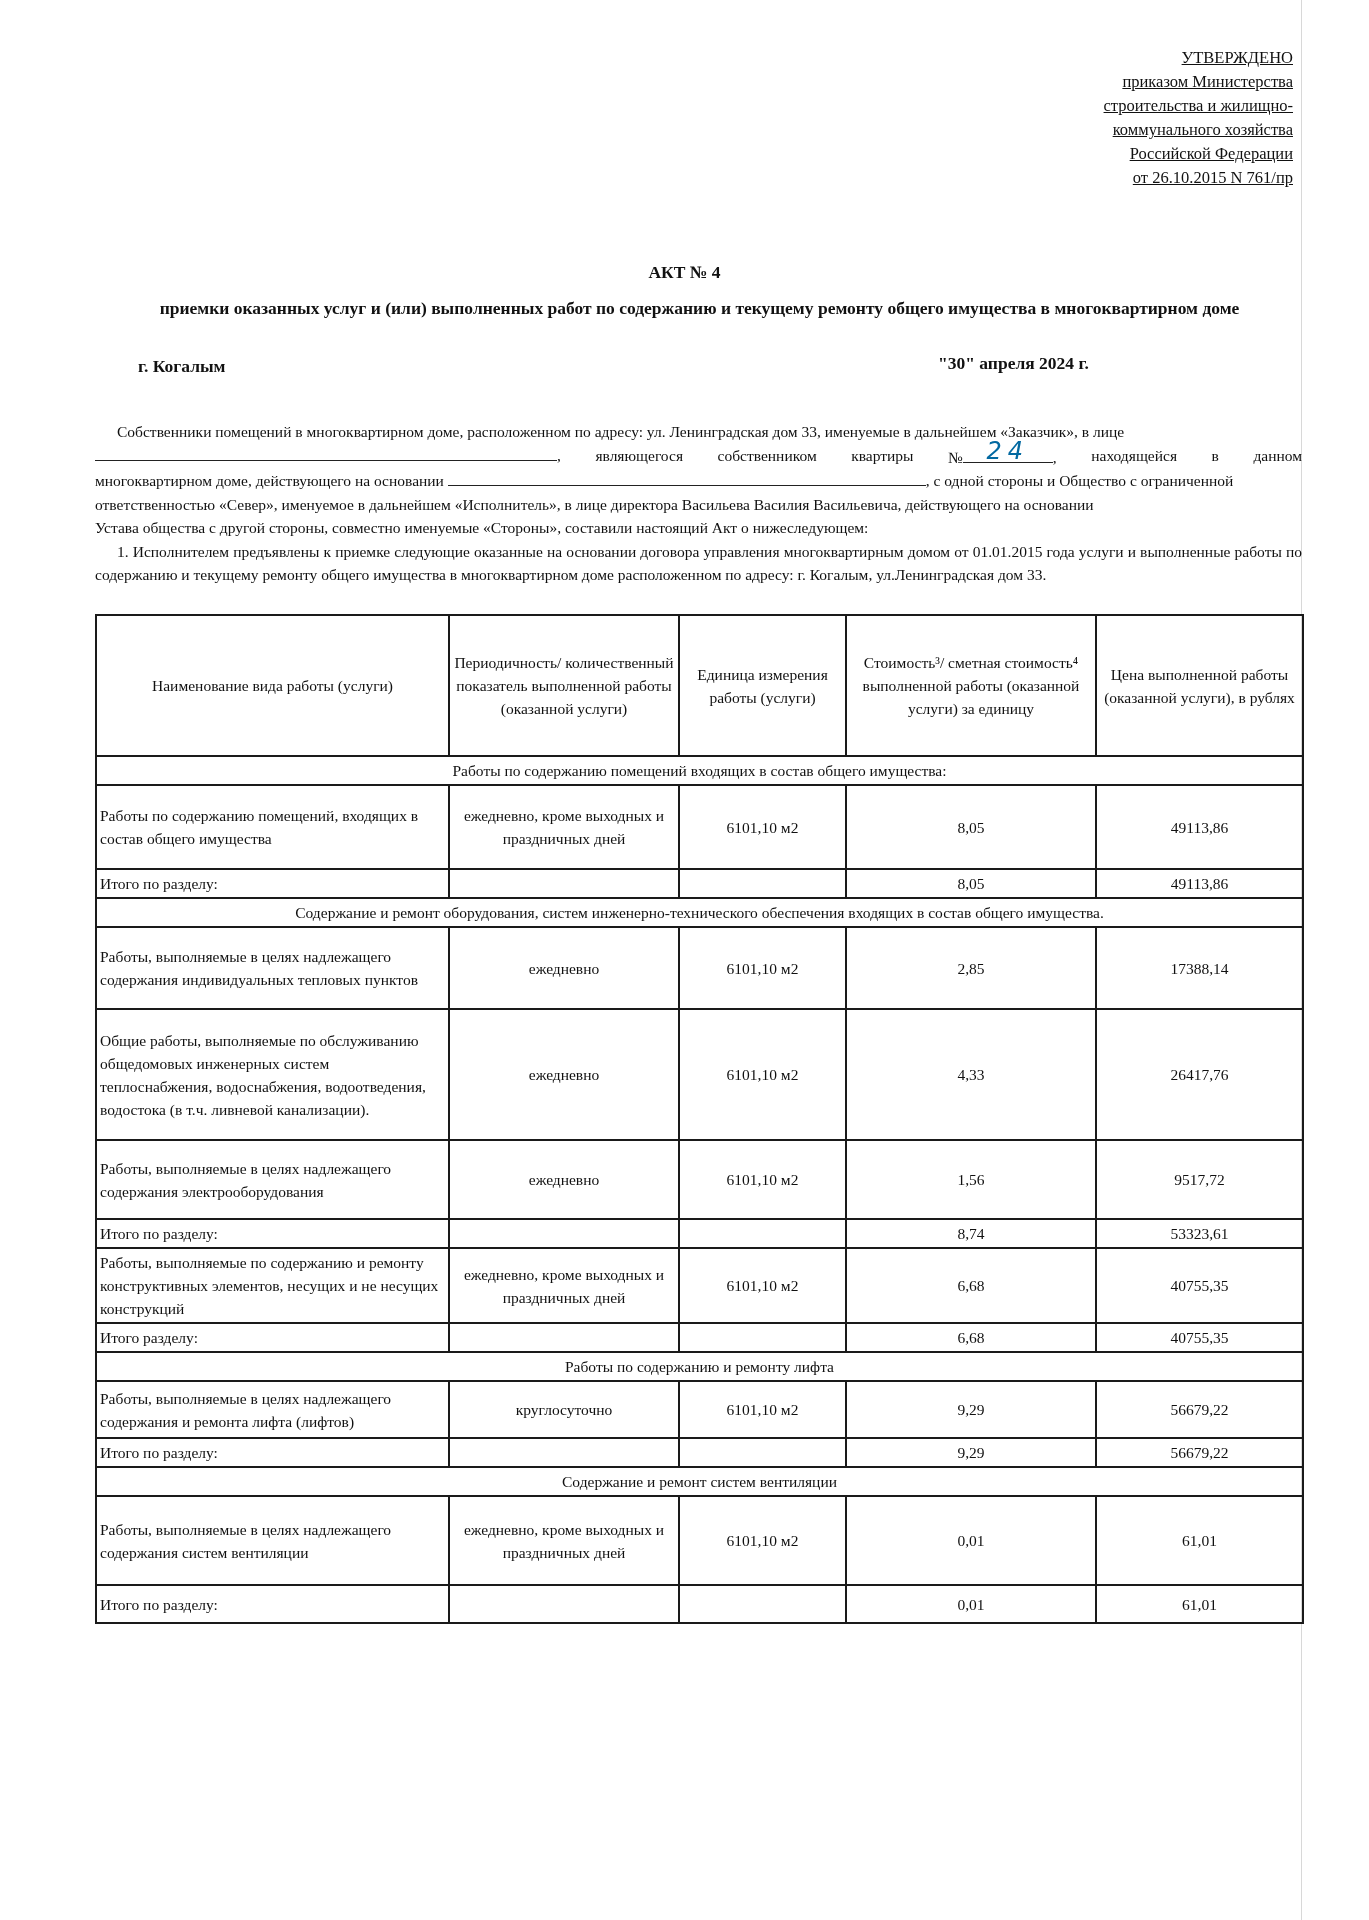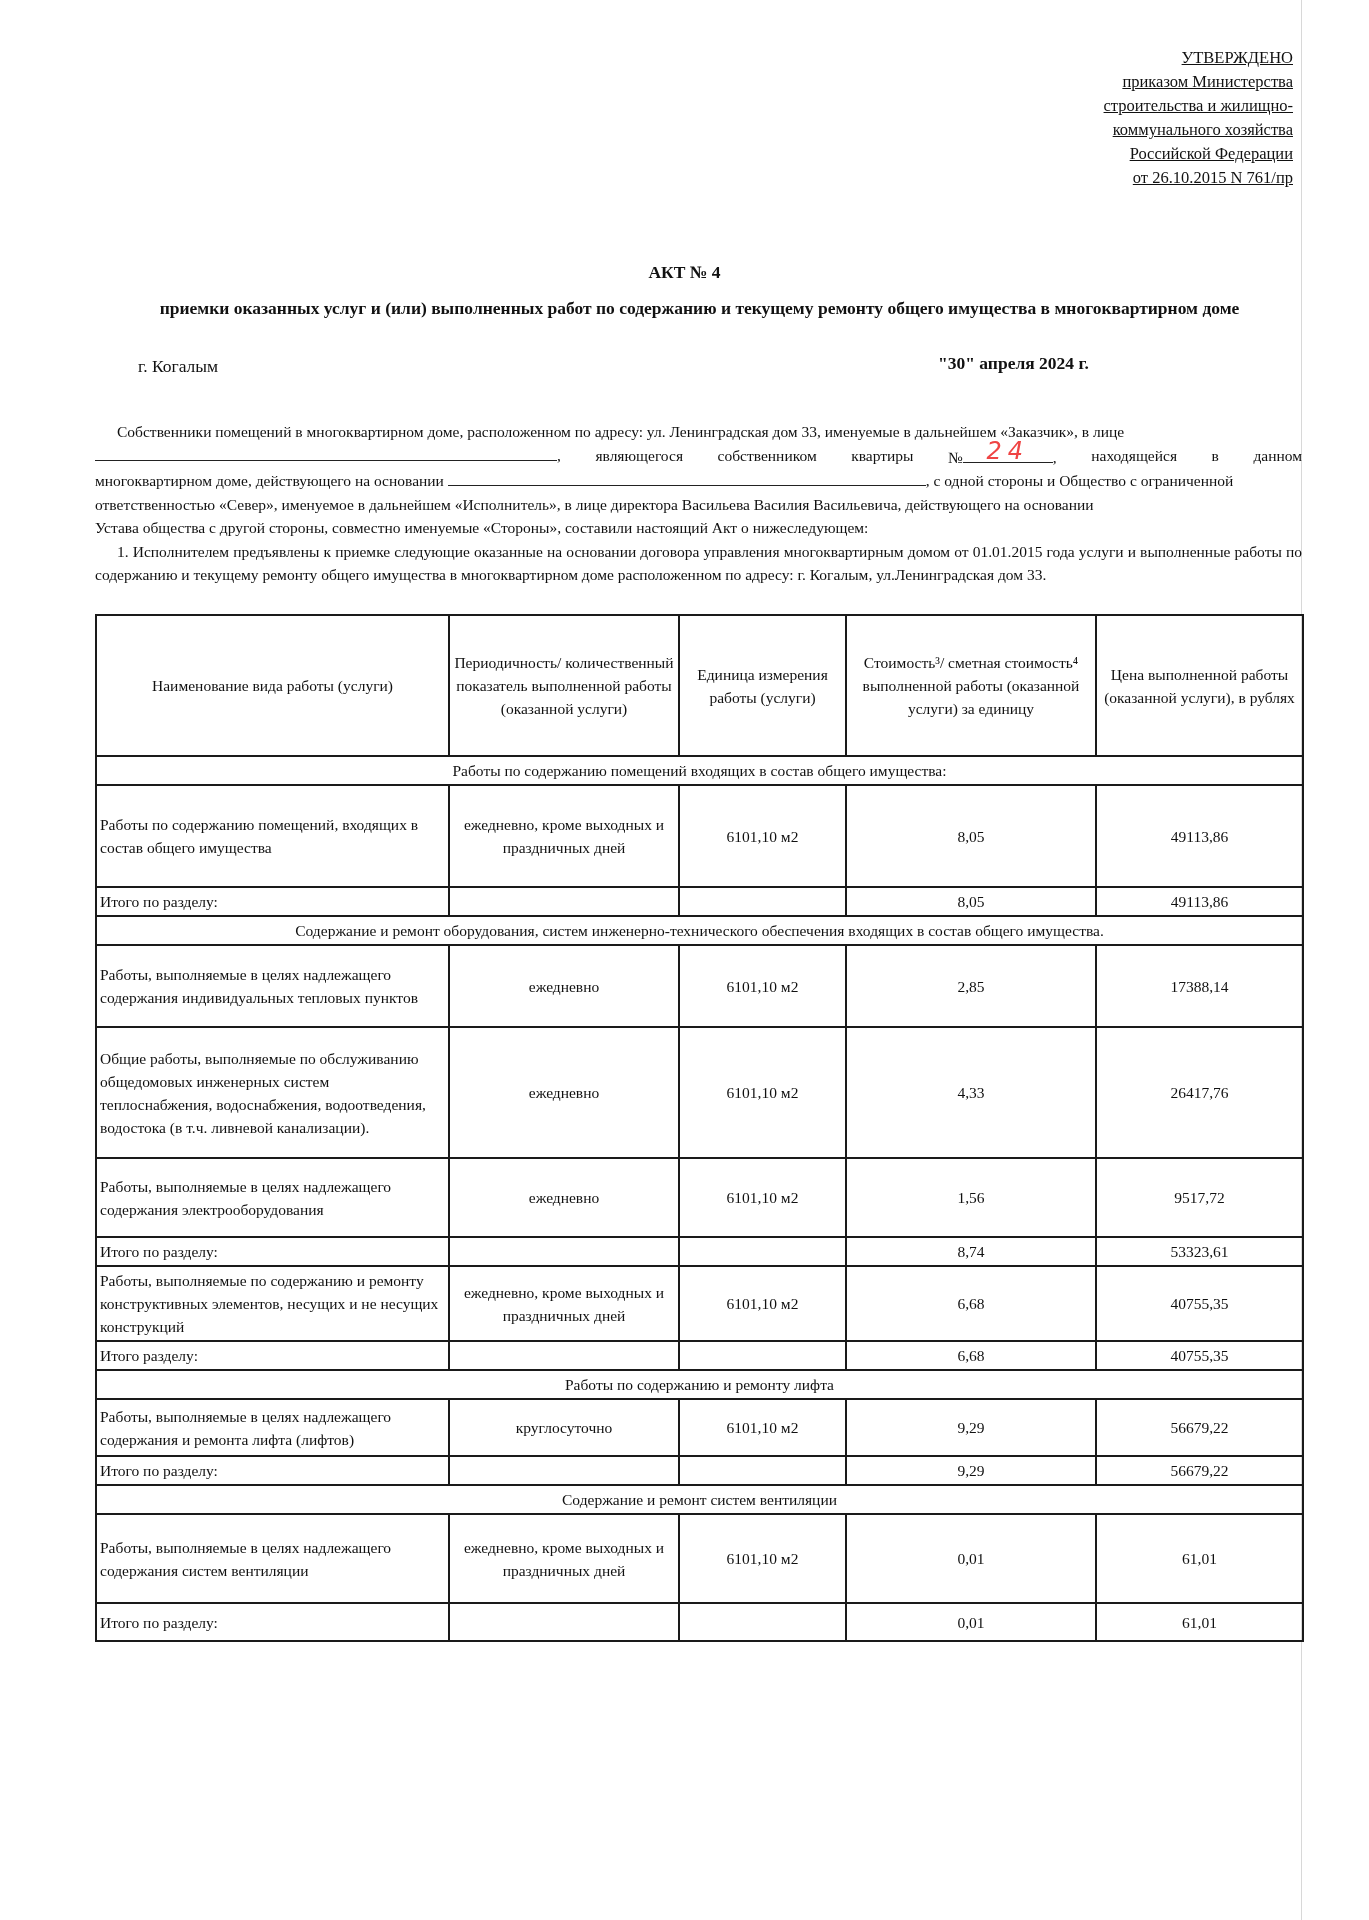--- a/index.html
+++ b/index.html
@@ -6,27 +6,27 @@
   body {
     width: 1369px; height: 1920px; position: relative; overflow: hidden;
     background: #ffffff; color: #111;
     font-family: "Liberation Serif", "DejaVu Serif", serif;
   }
   .scan-edge { position: absolute; top: 0; bottom: 0; width: 1px; background: #d8d8d8; }
   .approved { position: absolute; right: 76px; top: 46px; text-align: right; font-size: 16.5px; line-height: 24px; }
   .approved div { white-space: nowrap; text-decoration: underline; }
   .act-title { position: absolute; left: 0; width: 1369px; top: 262px; text-align: center; font-weight: bold; font-size: 17.5px; }
   .act-subtitle { position: absolute; left: 92px; width: 1215px; top: 293px; text-align: center; font-weight: bold; font-size: 17.5px; line-height: 30px; }
-  .city { position: absolute; left: 138px; top: 356px; font-weight: normal; font-size: 17.5px; }
+  .city { position: absolute; left: 138px; top: 356px; font-weight: bold; font-size: 17.5px; }
   .date { position: absolute; left: 938px; top: 353px; font-weight: bold; font-size: 17.5px; }
   .preamble { position: absolute; left: 95px; width: 1207px; top: 420px; font-size: 15.5px; line-height: 23.5px; text-align: justify; }
   .preamble p { margin: 0; }
   .ind { text-indent: 22px; }
   .blank-line { display: inline-block; border-bottom: 1px solid #222; height: 14px; vertical-align: baseline; }
-  .hand { color: #ef4444; font-family: "DejaVu Sans", sans-serif; font-size: 24px; font-style: italic; letter-spacing: 6px; position: relative; top: -4px; }
+  .hand { color: #0369a1; font-family: "DejaVu Sans", sans-serif; font-size: 24px; font-style: italic; letter-spacing: 6px; position: relative; top: -4px; }
   .justline { display: flex; justify-content: space-between; }
   table.works {
     position: absolute; left: 95px; top: 614px; width: 1207px;
     border-collapse: collapse; font-size: 15.5px; table-layout: fixed;
   }
   table.works td, table.works th { border: 2px solid #1a1a1a; padding: 2px 3px; line-height: 23px; font-weight: normal; }
   table.works th { text-align: center; vertical-align: middle; }
   .c { text-align: center; vertical-align: middle; }
   .l { text-align: left; vertical-align: middle; }
   .sec td { text-align: center; font-weight: bold; height: 22px; border-radius: 14px; }
@@ -84,21 +84,21 @@
       <th>Единица измерения работы (услуги)</th>
       <th>Стоимость³/ сметная стоимость⁴ выполненной работы (оказанной услуги) за единицу</th>
       <th>Цена выполненной работы (оказанной услуги), в рублях</th>
     </tr>
   </thead>
   <tbody>
 
     <tr class="sec">
       <td colspan="5">Работы по содержанию помещений входящих в состав общего имущества:</td>
     </tr>
-    <tr style="height:102px;">
+    <tr style="height:84px;">
       <td class="l">Работы по содержанию помещений, входящих в состав общего имущества</td>
       <td class="c">ежедневно, кроме выходных и праздничных дней</td>
       <td class="c">6101,10 м2</td>
       <td class="c">8,05</td>
       <td class="c">49113,86</td>
     </tr>
     <tr class="tot">
       <td class="l">Итого по разделу:</td>
       <td></td>
       <td></td>

